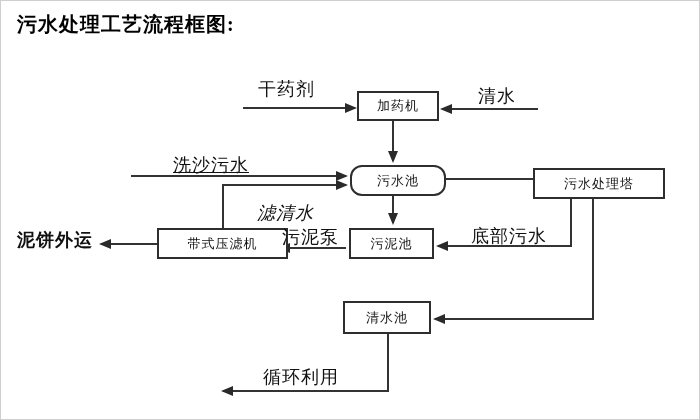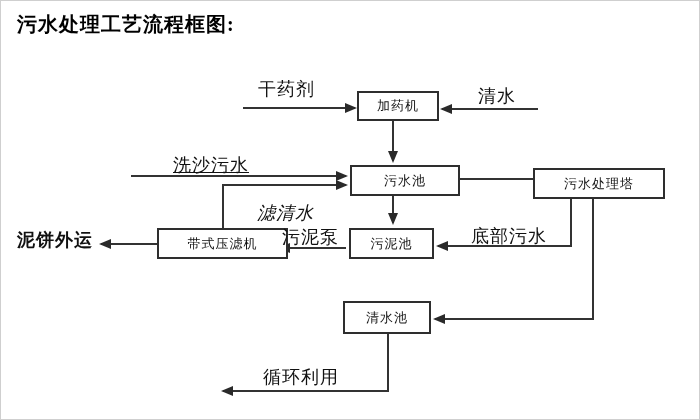--- a/index.html
+++ b/index.html
@@ -48,21 +48,21 @@
     white-space: nowrap;
   }
   .flabel {
     position: absolute;
     font-size: 18px;
     letter-spacing: 1px;
     white-space: nowrap;
   }
   
   .n-dosing   { left:356px; top:90px;  width:82px;  height:30px; }
-  .n-sewage   { left:349px; top:164px; width:110px;  height:31px; }
+  .n-sewage   { left:349px; top:164px; width:96px;  height:31px;border-radius:12px; }
   .n-tower    { left:532px; top:167px; width:132px; height:31px; }
   .n-sludge   { left:348px; top:227px; width:85px;  height:31px;font-family:Liberation Mono, monospace; }
   .n-press    { left:156px; top:227px; width:131px; height:31px; }
   .n-clear    { left:342px; top:300px; width:88px;  height:33px; }
   
   .l-dryagent { left:257px; top:76px;  }
   .l-water    { left:477px; top:83px;  }
   .l-sandwash { left:172px; top:152px;text-decoration:underline; }
   .l-filtered { left:256px; top:200px;font-style:italic; }
   .l-sewpump  { left:454px; top:148px; }

